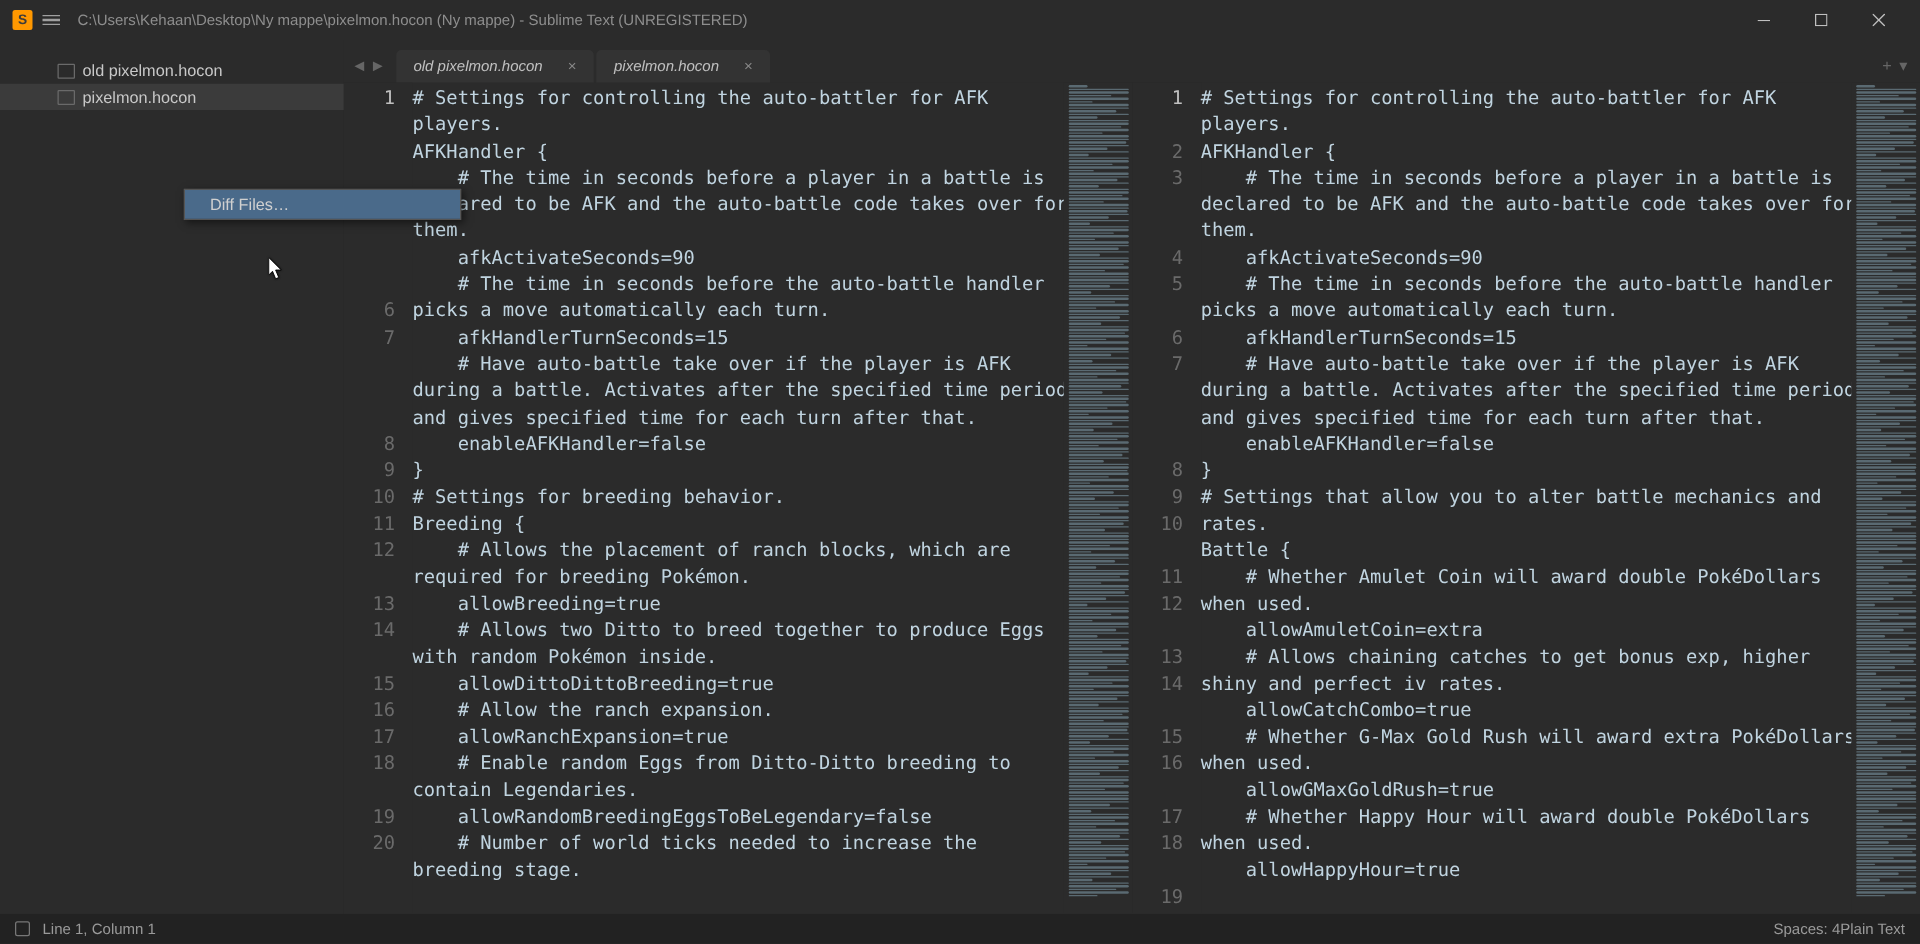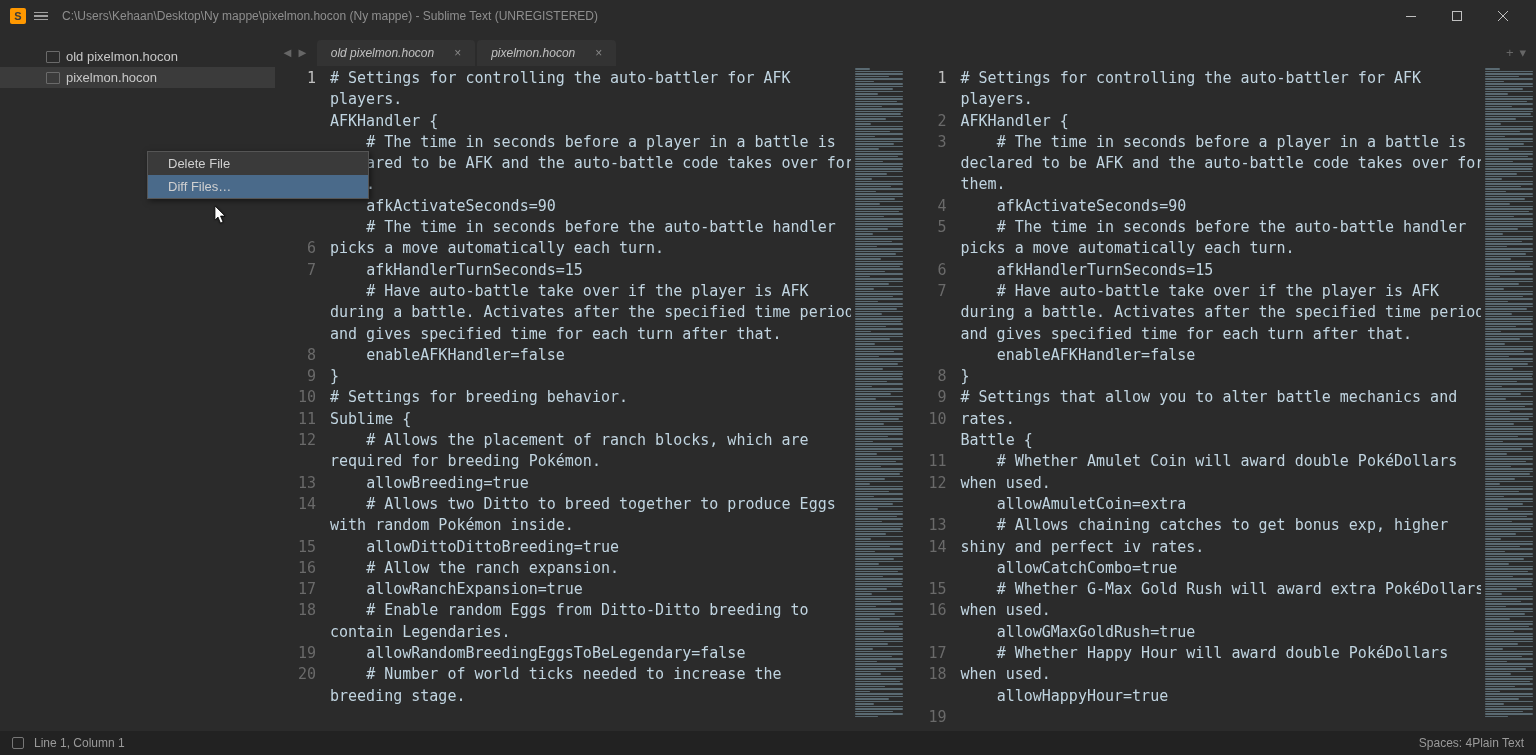--- a/index.html
+++ b/index.html
@@ -111,21 +111,20 @@
     <div class="tree-row level1">
       <span class="file-icon"></span>
       <span>old pixelmon.hocon</span>
     </div>
     <div class="tree-row level1 selected">
       <span class="file-icon"></span>
       <span>pixelmon.hocon</span>
     </div>
 
     <div class="context-menu">
-      <div class="context-item">Delete File</div>
       <div class="context-item hover">Diff Files…</div>
     </div>
     <div class="cursor">
       <svg width="12" height="18" viewBox="0 0 12 18">
           <path d="M0 0 L0 14 L3 11 L5.5 17 L8 16 L5.5 10 L10 10 Z" fill="white" stroke="black" stroke-width="0.7"></path>
         </svg>
     </div>
   </div>
 
   <div class="editor-area">
@@ -185,21 +184,21 @@
         <div class="code" id="code-left"><span class="c"># Settings for controlling the auto-battler for AFK players.</span>
 <span class="c">AFKHandler {</span>
 <span class="c">    # The time in seconds before a player in a battle is declared to be AFK and the auto-battle code takes over for them.</span>
 <span class="c">    afkActivateSeconds=90</span>
 <span class="c">    # The time in seconds before the auto-battle handler picks a move automatically each turn.</span>
 <span class="c">    afkHandlerTurnSeconds=15</span>
 <span class="c">    # Have auto-battle take over if the player is AFK during a battle. Activates after the specified time period and gives specified time for each turn after that.</span>
 <span class="c">    enableAFKHandler=false</span>
 <span class="c">}</span>
 <span class="c"># Settings for breeding behavior.</span>
-<span class="c">Sublime {</span>
+<span class="c">Breeding {</span>
 <span class="c">    # Allows the placement of ranch blocks, which are required for breeding Pokémon.</span>
 <span class="c">    allowBreeding=true</span>
 <span class="c">    # Allows two Ditto to breed together to produce Eggs with random Pokémon inside.</span>
 <span class="c">    allowDittoDittoBreeding=true</span>
 <span class="c">    # Allow the ranch expansion.</span>
 <span class="c">    allowRanchExpansion=true</span>
 <span class="c">    # Enable random Eggs from Ditto-Ditto breeding to contain Legendaries.</span>
 <span class="c">    allowRandomBreedingEggsToBeLegendary=false</span>
 <span class="c">    # Number of world ticks needed to increase the breeding stage.</span></div>
         <div class="minimap">

